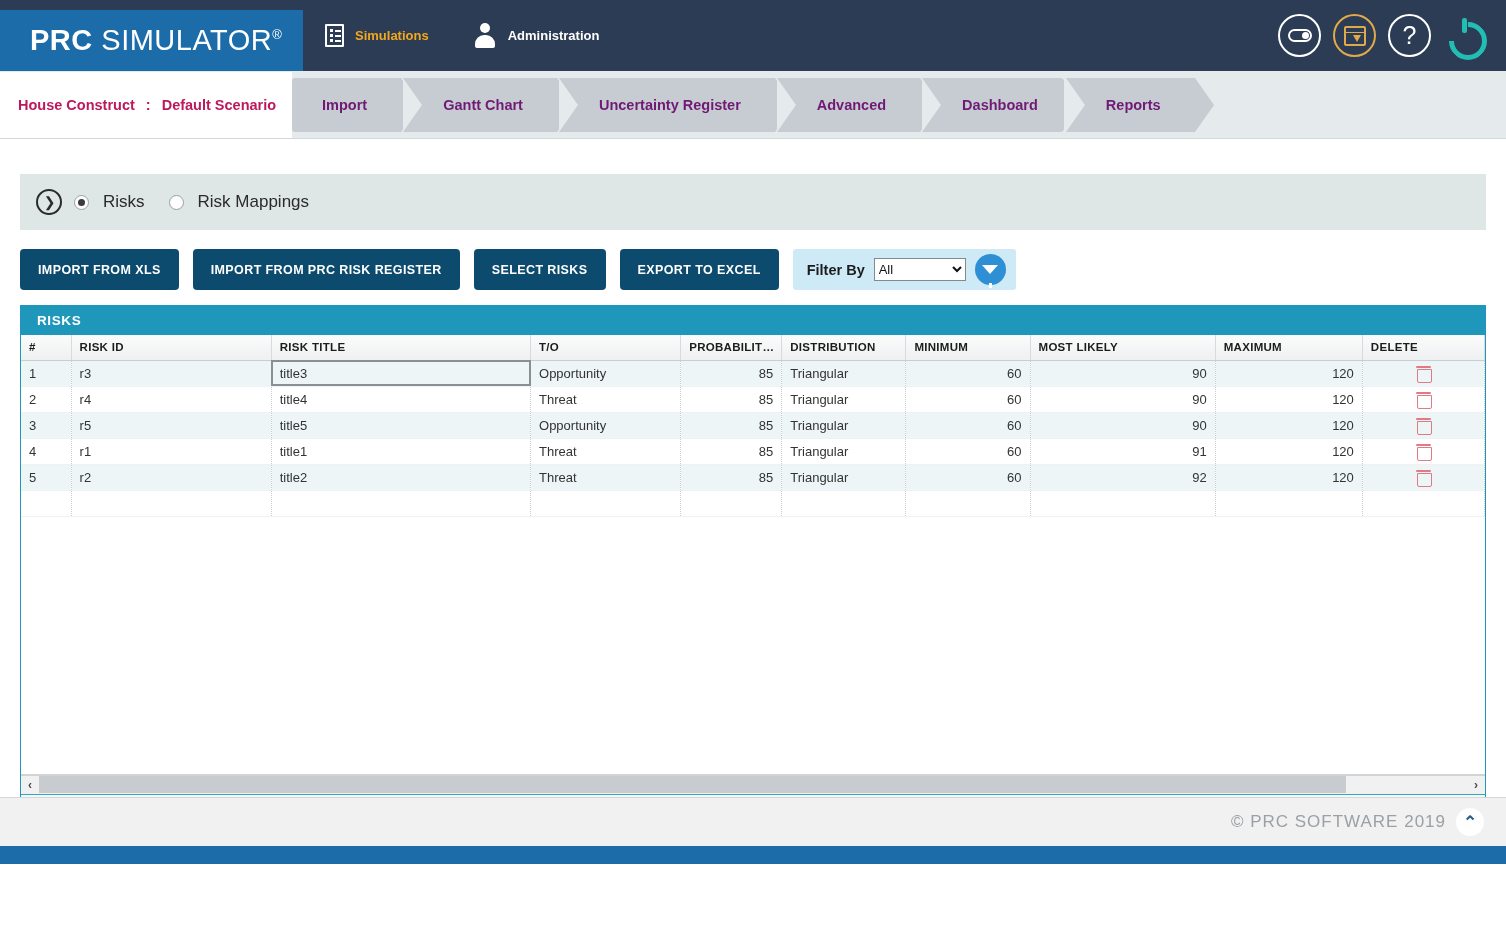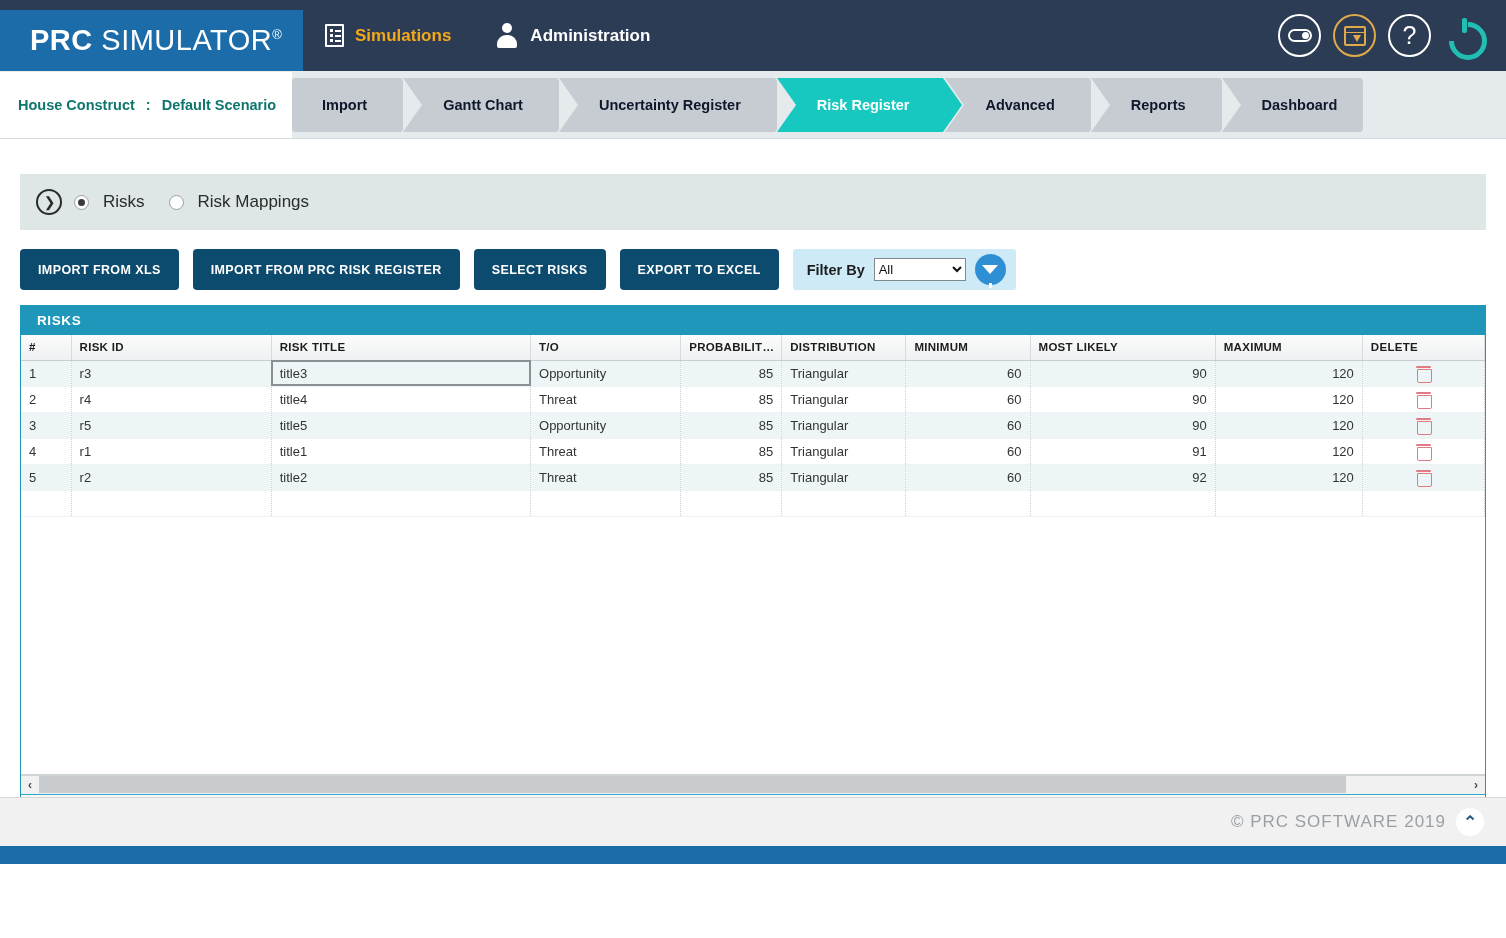--- a/index.html
+++ b/index.html
@@ -46,21 +46,21 @@
   .nav-item {
     display: flex;
     align-items: center;
     gap: 11px;
     padding: 0 22px;
     height: 100%;
     cursor: pointer;
     white-space: nowrap;
   }
   .nav-item .label {
-    font-size: 17px;
+    font-size: 13px;
     font-weight: bold;
     color: #ffffff;
   }
   .nav-item.active .label { color: #f3a81c; }
 
   .ico-doc {
     width: 19px; height: 23px;
     border: 2px solid #ffffff;
     border-radius: 1px;
     position: relative;
@@ -196,36 +196,36 @@
     position: relative;
   }
   .scenario-box {
     height: 66px;
     background: #ffffff;
     display: flex;
     align-items: center;
     padding: 0 16px 0 18px;
     font-size: 14.5px;
     font-weight: bold;
-    color: #0f766e;
+    color: #be185d;
     white-space: nowrap;
     gap: 11px;
     min-width: 287px;
   }
   .chev-row { display: flex; align-items: stretch; height: 54px; }
   .chev {
     position: relative;
     background: #c6ccd1;
     display: flex;
     align-items: center;
     justify-content: center;
     padding: 0 34px 0 40px;
     font-size: 14.5px;
     font-weight: bold;
-    color: #0f172a;
+    color: #701a75;
     cursor: pointer;
     white-space: nowrap;
     margin-right: 2px;
   }
   .chev::after {
     content: "";
     position: absolute;
     right: -19px; top: 0;
     width: 0; height: 0;
     border-top: 27px solid transparent;
@@ -630,24 +630,23 @@
 <div class="tabstrip-wrap">
   <div class="scenario-box">
     <span>House Construct</span>
     <span>:</span>
     <span>Default Scenario</span>
   </div>
   <div class="chev-row">
     <div class="chev">Import</div>
     <div class="chev">Gantt Chart</div>
     <div class="chev">Uncertainty Register</div>
-    <div class="chev active">Risk Register</div>
     <div class="chev">Advanced</div>
+    <div class="chev last">Dashboard</div>
     <div class="chev">Reports</div>
-    <div class="chev last">Dashboard</div>
   </div>
 </div>
 
 <div class="page-body">
   <div class="hr-top"></div>
 
   <div class="mode-bar">
     <div class="collapse-circle">
       <span>❯</span>
     </div>

